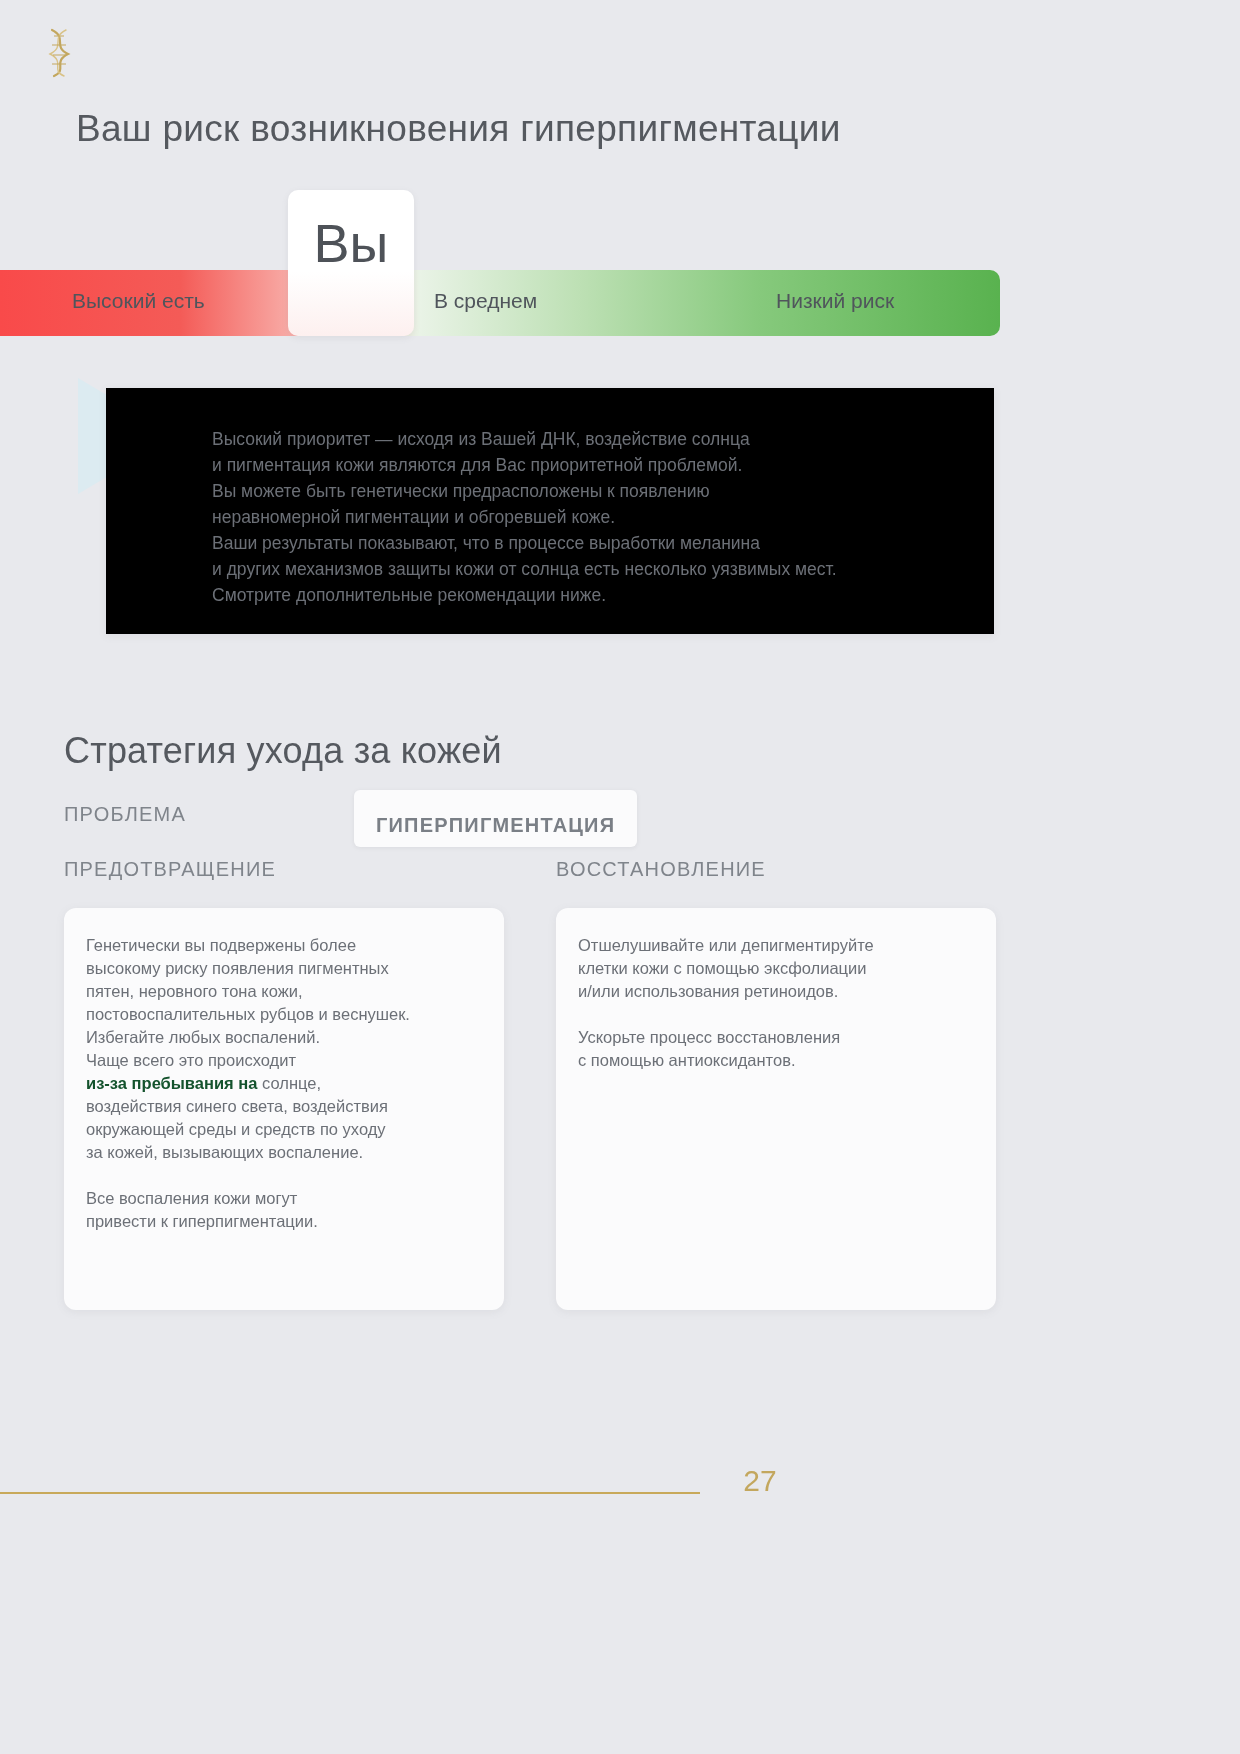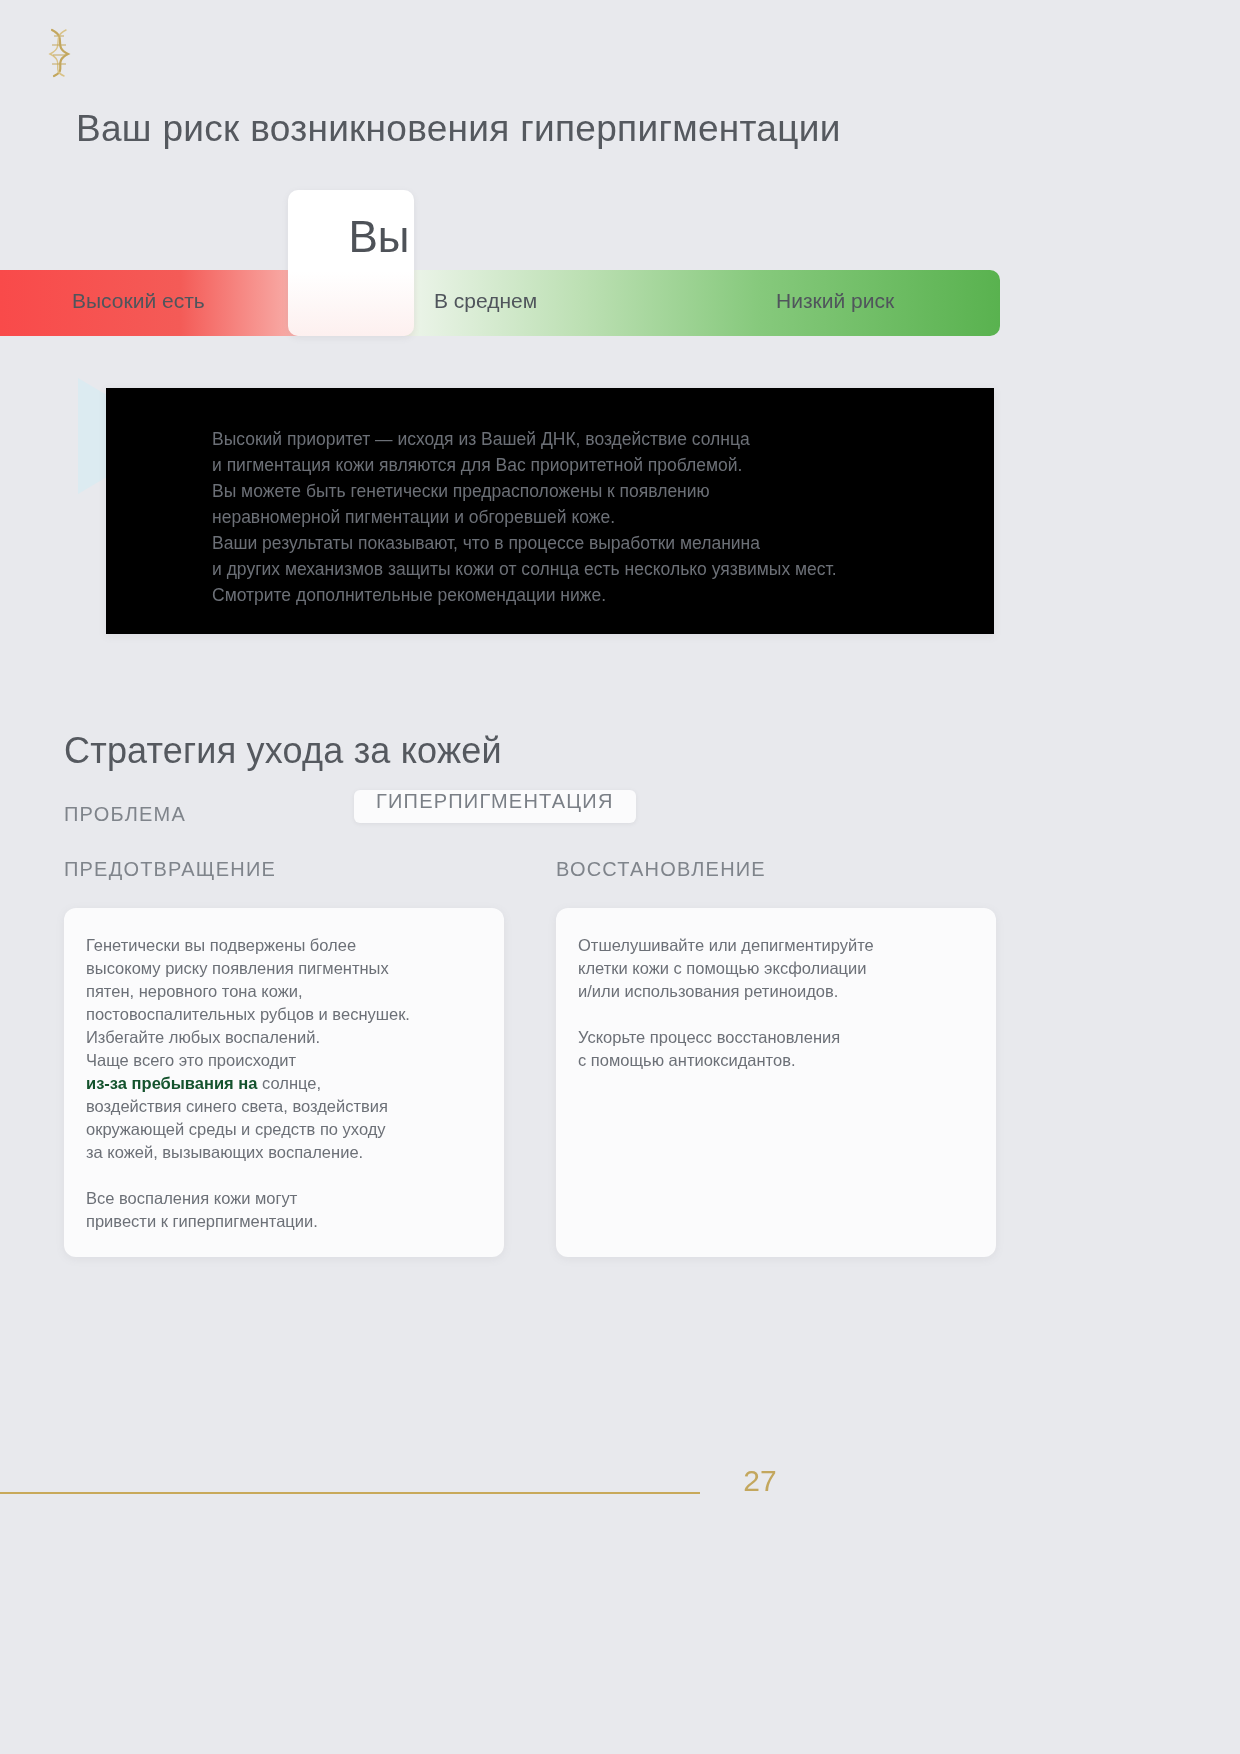--- a/index.html
+++ b/index.html
@@ -83,24 +83,23 @@
     border-radius: 10px;
     background: linear-gradient(to bottom, #ffffff 0%, #ffffff 56%, #fdf0ef 100%);
     box-shadow: 0 2px 6px rgba(120,120,130,0.12);
   }
   .you-chip span {
     position: absolute;
     left: 0;
     top: 22px;
     width: 126px;
     text-align: center;
-    font-size: 44px;
+    font-size: 54px;
     font-weight: 300;
     color: #4e5258;
-    padding-left: 28px;
   }
 
   
   .callout-arrow {
     position: absolute;
     left: 78px;
     top: 378px;
     width: 0;
     height: 0;
     border-top: 58px solid transparent;
@@ -156,46 +155,46 @@
   }
   .problem-label {
     position: absolute;
     left: 0;
     top: 3px;
   }
   .problem-chip {
     position: absolute;
     left: 290px;
     top: -10px;
-    padding: 0 22px 10px 22px;
+    padding: 24px 22px 10px 22px;
     background: #fbfbfc;
     border-radius: 6px;
     box-shadow: 0 1px 4px rgba(120,120,130,0.13);
     font-size: 20px;
-    font-weight: 400;
+    font-weight: 700;
     letter-spacing: 1.2px;
     color: #7a7f86;
   }
 
   .col-head-left {
     position: absolute;
     left: 64px;
     top: 858px;
   }
   .col-head-right {
     position: absolute;
     left: 556px;
     top: 858px;
   }
 
   .card {
     position: absolute;
     top: 908px;
     width: 440px;
-    height: 349px;
+    height: 402px;
     background: #fbfbfc;
     border-radius: 12px;
     box-shadow: 0 2px 8px rgba(120,120,130,0.10);
   }
   .card.left  { left: 64px; }
   .card.right { left: 556px; }
   .card p {
     position: absolute;
     left: 22px;
     top: 26px;

